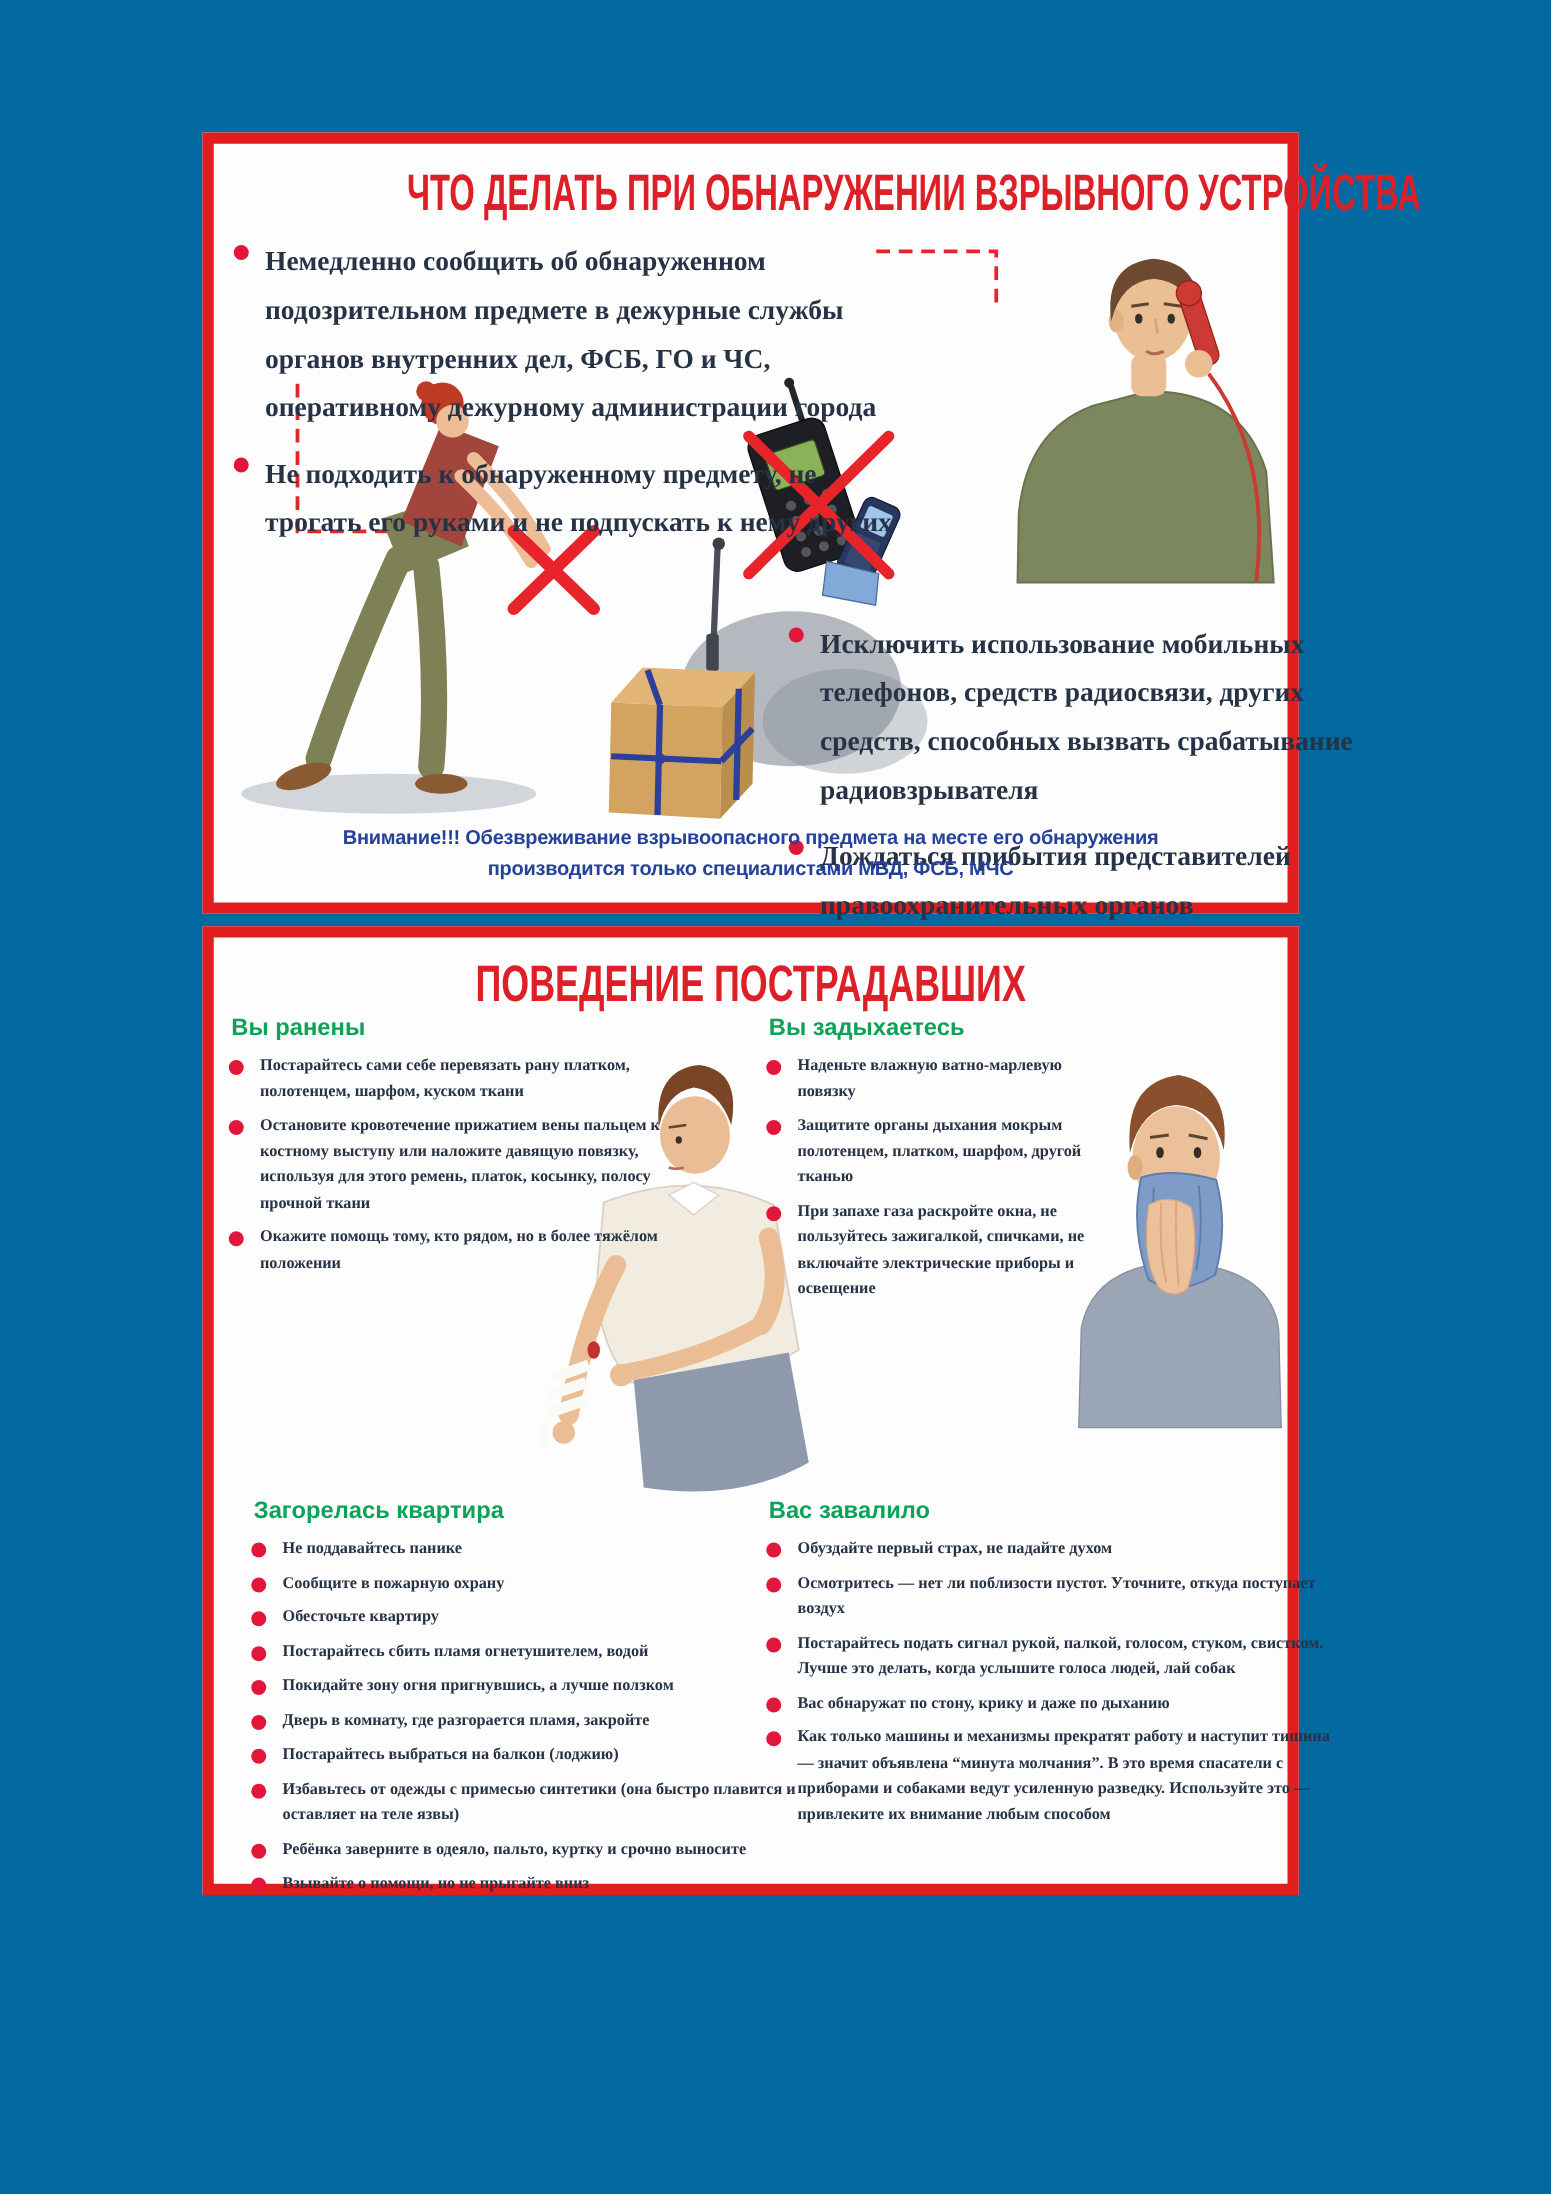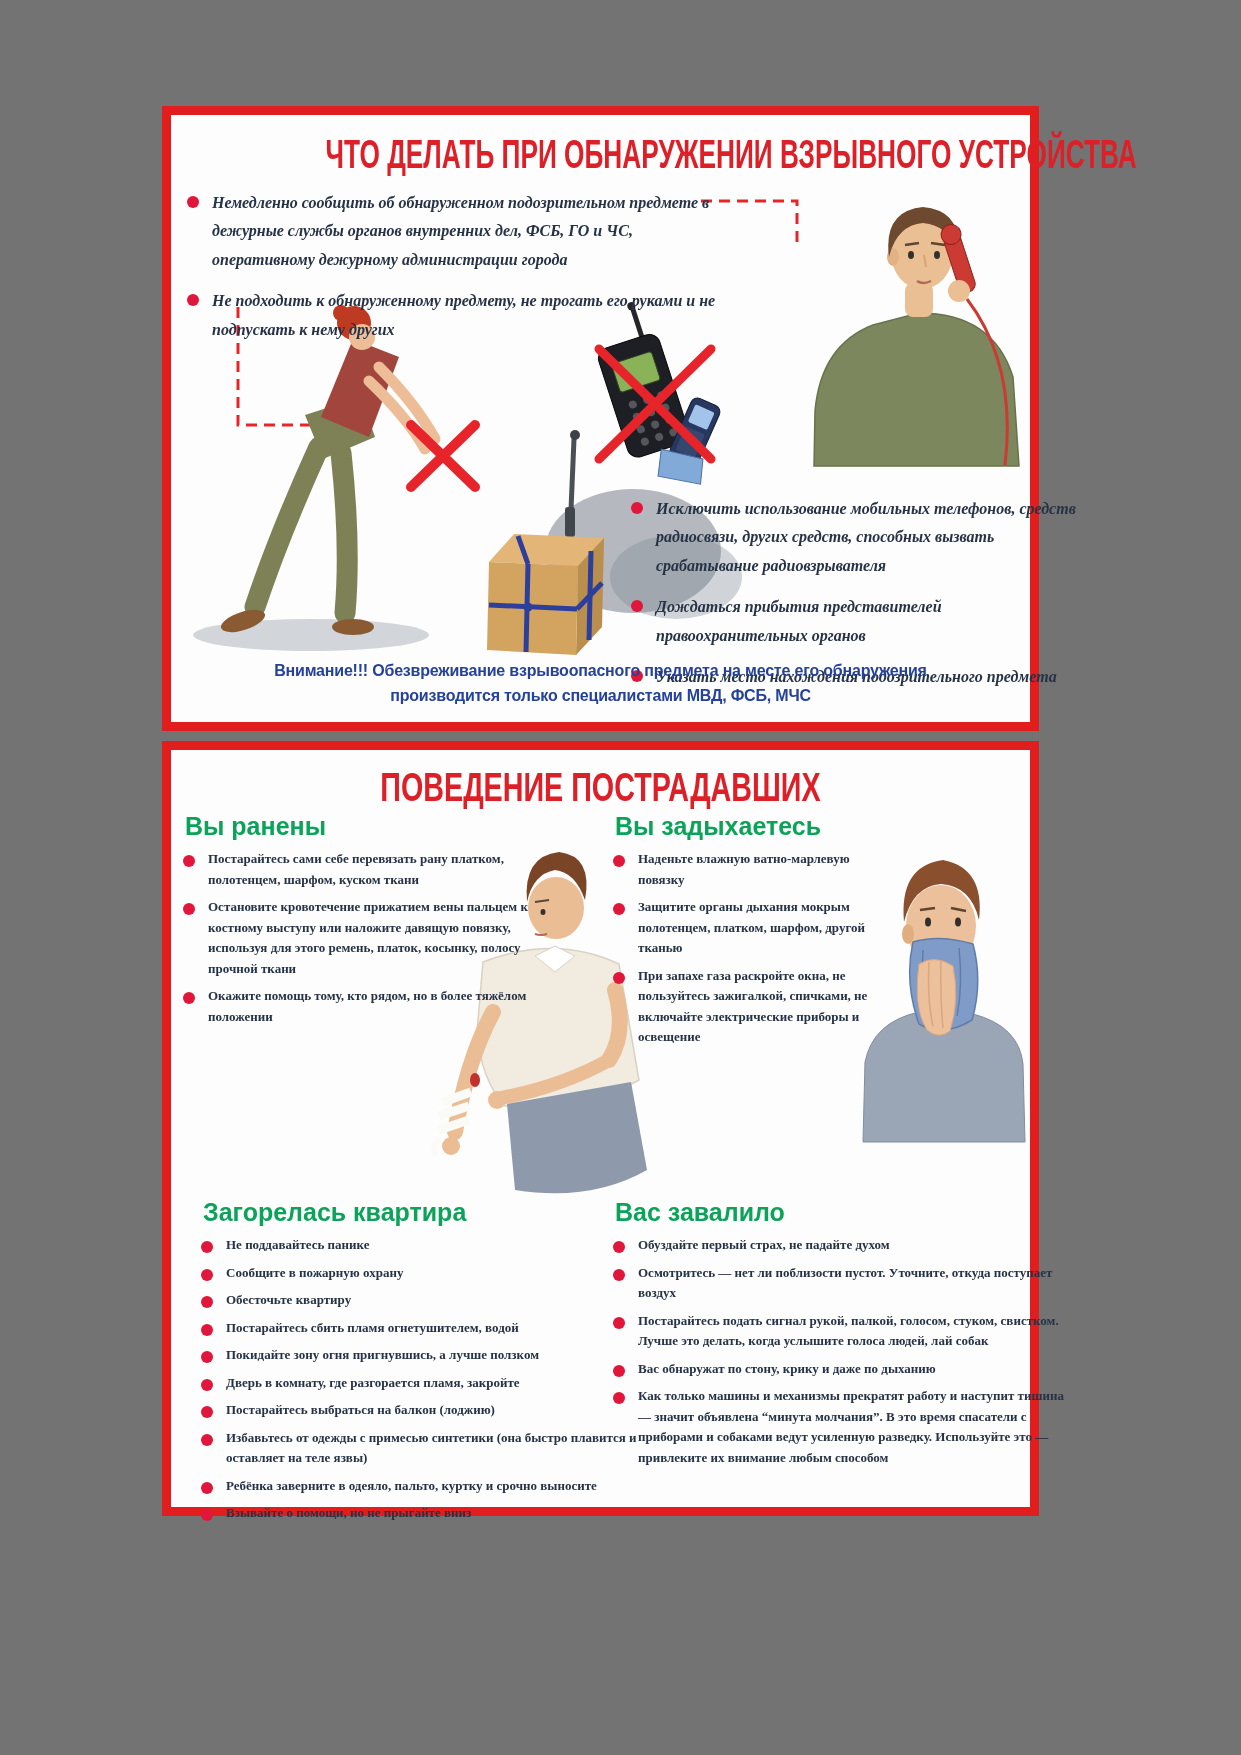--- a/index.html
+++ b/index.html
@@ -1,21 +1,21 @@
 <!DOCTYPE html>
 <html><head>
 <meta charset="utf-8">
 <style>
   * { margin:0; padding:0; box-sizing:border-box; }
   html,body { background:#ffffff; }
   body {
     width:1241px; height:1755px; position:relative;
     font-family:"Liberation Serif", serif;
   }
-  .page { position:absolute; inset:0; background:#737373; }
+  .page { position:absolute; inset:0; background:#0369a1; }
 
   .panel {
     position:absolute; left:162px; width:877px;
     border:9px solid #e21d1d; background:#fdfdfd;
   }
   #panel1 { top:106px;  height:625px; }
   #panel2 { top:741px;  height:775px; }
 
   .panel-art { position:absolute; inset:0; width:100%; height:100%; pointer-events:none; }
 
@@ -30,34 +30,34 @@
   .blist { position:absolute; }
   .bi { display:flex; gap:13px; }
   .dot {
     flex:none; width:12px; height:12px; border-radius:50%;
     background:#e0173a; margin-top:7px;
   }
   .btxt { flex:1; font-weight:bold; color:#263245; }
 
   .p1-left  { left:16px;  top:74px;  width:532px; }
   .p1-right { left:460px; top:380px; width:452px; }
-  #panel1 .btxt { font-size:16px; line-height:1.78;font-style:italic; }
+  #panel1 .btxt { font-size:22px; line-height:1.78; }
   #panel1 .bi   { margin-bottom:13px; }
 
   .attention {
     position:absolute; left:0; right:0; top:544px; text-align:center;
     font-family:"Liberation Sans", sans-serif; font-weight:bold;
     color:#24419b; font-size:16px; line-height:1.55; letter-spacing:-0.2px;
     white-space:nowrap;
   }
 
   .sec { position:absolute; }
   .sec h3 {
     font-family:"Liberation Sans", sans-serif; font-weight:bold;
-    font-size:25px; color:#0aa357; margin:0 0 8px 2px;
+    font-size:19px; color:#0aa357; margin:0 0 8px 2px;
   }
   #panel2 .btxt { font-size:13px; line-height:1.58; }
   #panel2 .bi   { margin-bottom:7px; }
   #panel2 .dot  { margin-top:6px; }
 
   .sec-raneny   { left:12px;  top:62px;  width:372px; }
   .sec-zadyh    { left:442px; top:62px;  width:268px; }
   .sec-kvartira { left:12px;  top:448px; width:496px;margin-left:18px; }
   .sec-zavalilo { left:442px; top:448px; width:452px; }
 </style>

